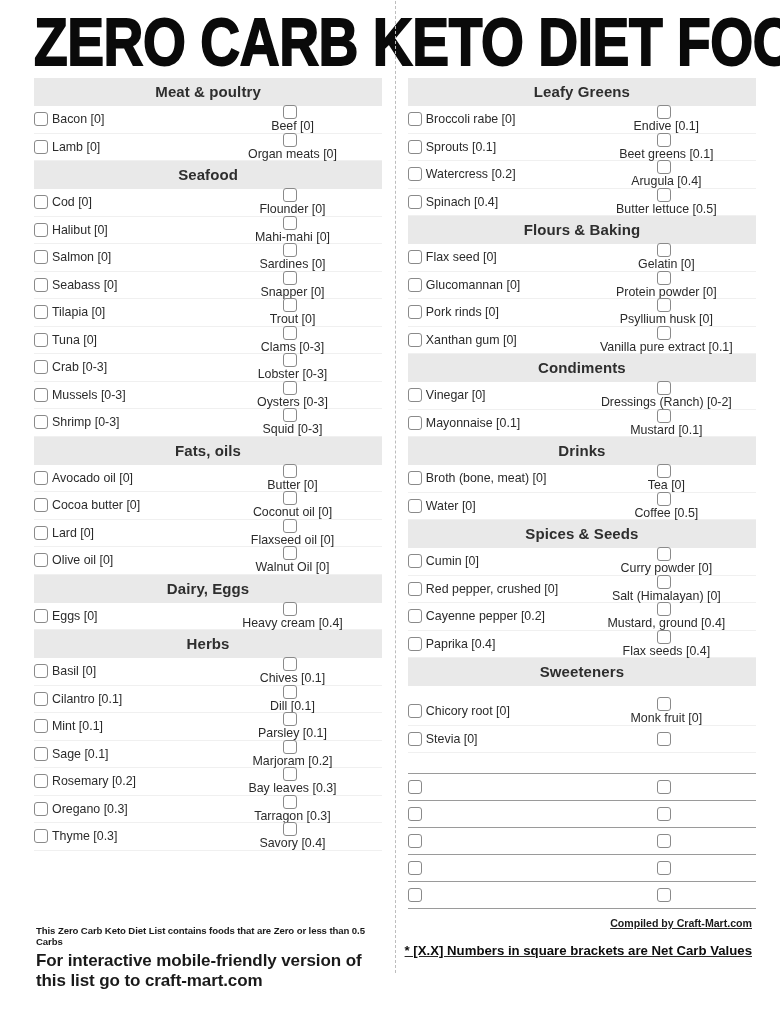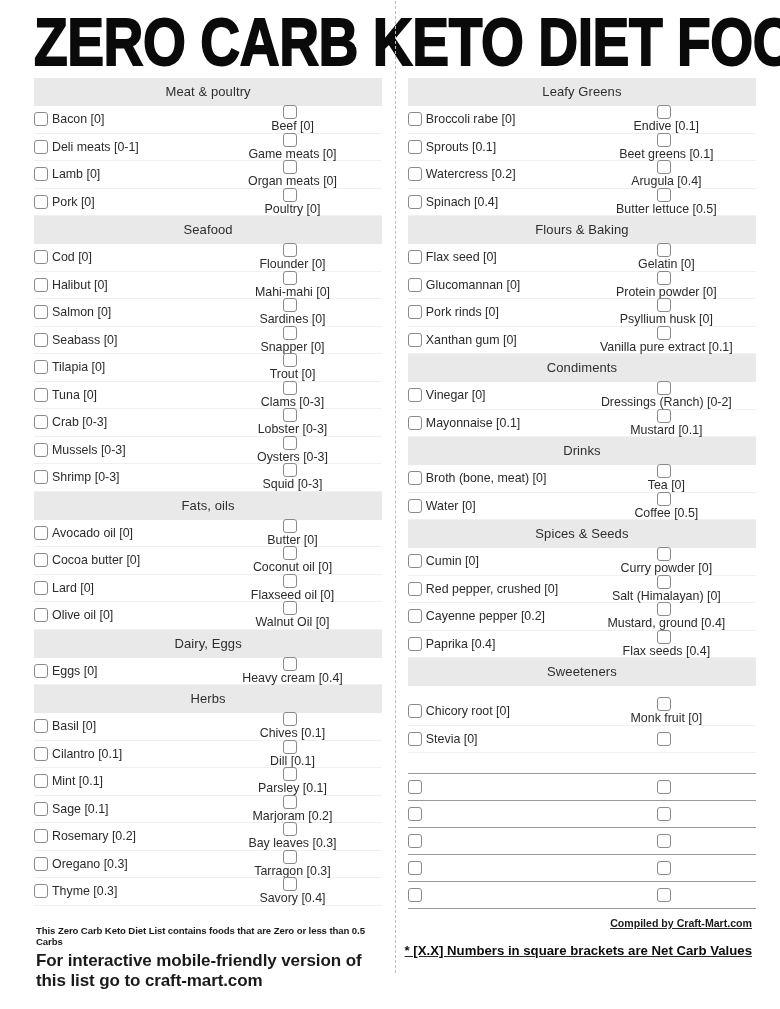--- a/index.html
+++ b/index.html
@@ -64,25 +64,25 @@
     top: -82px;
     bottom: -64px;
     width: 0;
     border-left: 1px dashed #bdbdbd;
   }
 
   
   .sec-head {
     background: #e9e9e9;
     text-align: center;
-    font-size: 13px;
+    font-size: 15px;
     line-height: 28px;
     height: 28px;
     color: #2e2e2e;
-    font-weight: 400;
+    font-weight: 700;
     letter-spacing: 0.1px;
   }
 
   
   .rows { width: 100%; }
   .row {
     display: flex;
     height: 26.5px;
     align-items: center;
     border-bottom: 1px solid #f0f0f0;
@@ -183,45 +183,25 @@
               <span class="lbl">Bacon [0]</span>
             </div>
             <div class="cell cell-b">
               <span class="cb"></span>
               <span class="lbl">Beef [0]</span>
             </div>
           </div>
           <div class="row">
             <div class="cell cell-a">
               <span class="cb"></span>
-              <span class="lbl">Deli meats [0-1]</span>
-            </div>
-            <div class="cell cell-b">
-              <span class="cb"></span>
-              <span class="lbl">Game meats [0]</span>
-            </div>
-          </div>
-          <div class="row">
-            <div class="cell cell-a">
-              <span class="cb"></span>
               <span class="lbl">Lamb [0]</span>
             </div>
             <div class="cell cell-b">
               <span class="cb"></span>
               <span class="lbl">Organ meats [0]</span>
-            </div>
-          </div>
-          <div class="row">
-            <div class="cell cell-a">
-              <span class="cb"></span>
-              <span class="lbl">Pork [0]</span>
-            </div>
-            <div class="cell cell-b">
-              <span class="cb"></span>
-              <span class="lbl">Poultry [0]</span>
             </div>
           </div>
         </div>
         <div class="sec-head">Seafood</div>
         <div class="rows">
           <div class="row">
             <div class="cell cell-a">
               <span class="cb"></span>
               <span class="lbl">Cod [0]</span>
             </div>

